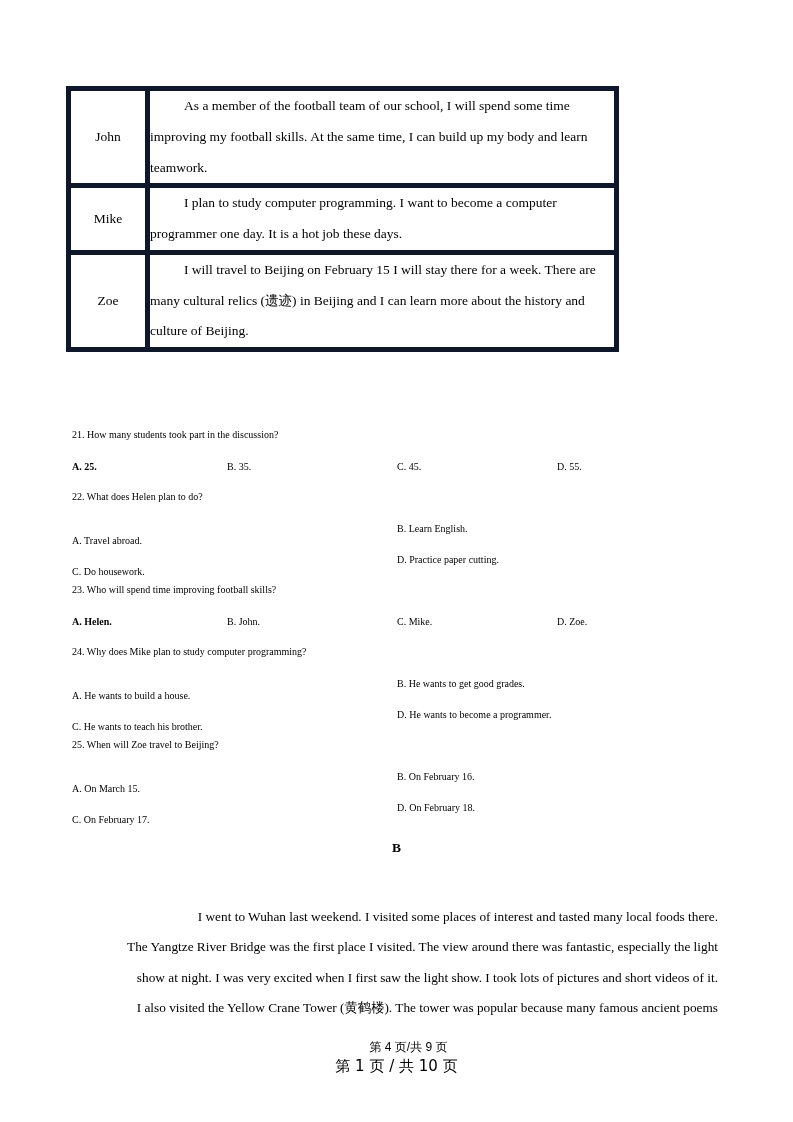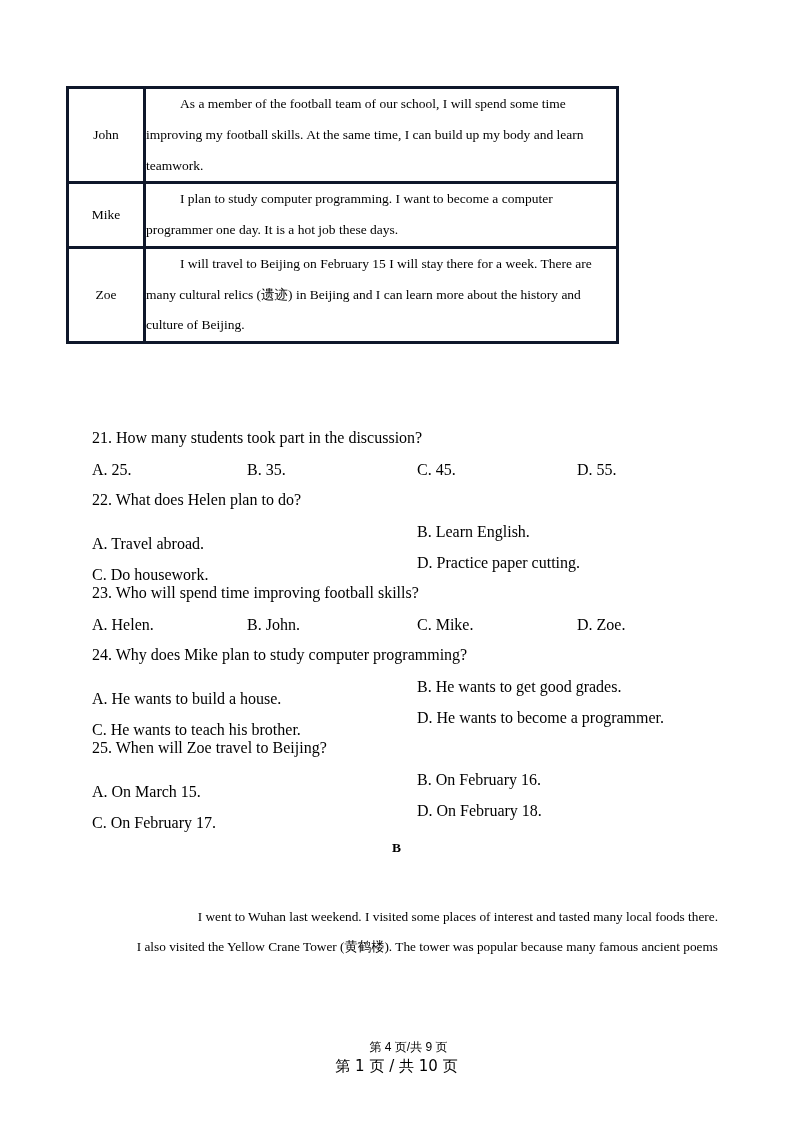--- a/index.html
+++ b/index.html
@@ -20,64 +20,64 @@
   
   .discussion-table {
     position: absolute;
     left: 66px;
     top: 86px;
     width: 553px;
     border-collapse: collapse;
     table-layout: fixed;
   }
   .discussion-table td {
-    border: 3px solid #0f172a;
+    border: 5px solid #0f172a;
     vertical-align: middle;
     padding: 0;
   }
   .name-cell {
     width: 74px;
     text-align: center;
     font-size: 13.5px;
     line-height: 1.5;
   }
   .text-cell {
     padding: 7px 8px 7px 10px;
     font-size: 13.5px;
     line-height: 2.28;
     text-indent: 34px;
     text-align: left;
   }
 
   
   .questions {
     position: absolute;
-    left: 92px;
+    left: 72px;
     top: 430px;
     width: 640px;
-    font-size: 16px;
+    font-size: 10px;
   }
   .q-stem {
     line-height: 1.0;
     margin: 0 0 0 0;
     padding: 0;
     height: 31px;
     white-space: nowrap;
   }
   .opt-row {
     position: relative;
     height: 31px;
     white-space: nowrap;
   }
   .opt {
     position: absolute;
     top: 0;
     white-space: nowrap;
   }
-  .opt.c1 { left: 0px; }
+  .opt.c1 { left: 0px; font-weight: bold; }
   .opt.c2 { left: 155px; }
   .opt.c3 { left: 325px; }
   .opt.c4 { left: 485px; text-align: center; }
   .opt.h1 { left: 0px; margin-top: 12px; }
   .opt.h2 { left: 325px; }
 
   
   .sec-b-letter {
     position: absolute;
     left: 0;
@@ -201,19 +201,20 @@
       <span class="opt h1">C. On February 17.</span>
       <span class="opt h2">D. On February 18.</span>
     </div>
 
   </div>
 
   <div class="sec-b-letter">B</div>
 
   <div class="passage">
     <p>I went to Wuhan last weekend. I visited some places of interest and tasted many local foods there.</p>
+    <p>The Yangtze River Bridge was the first place I visited. The view around there was fantastic, especially the light show at night. I was very excited when I first saw the light show. I took lots of pictures and short videos of it.</p>
     <p>I also visited the Yellow Crane Tower (黄鹤楼). The tower was popular because many famous ancient poems</p>
   </div>
 
   <div class="footer-inner">第 4 页/共 9 页</div>
   <div class="footer-outer">第 1 页 / 共 10 页</div>
 
 </div>
 
 </body></html>

